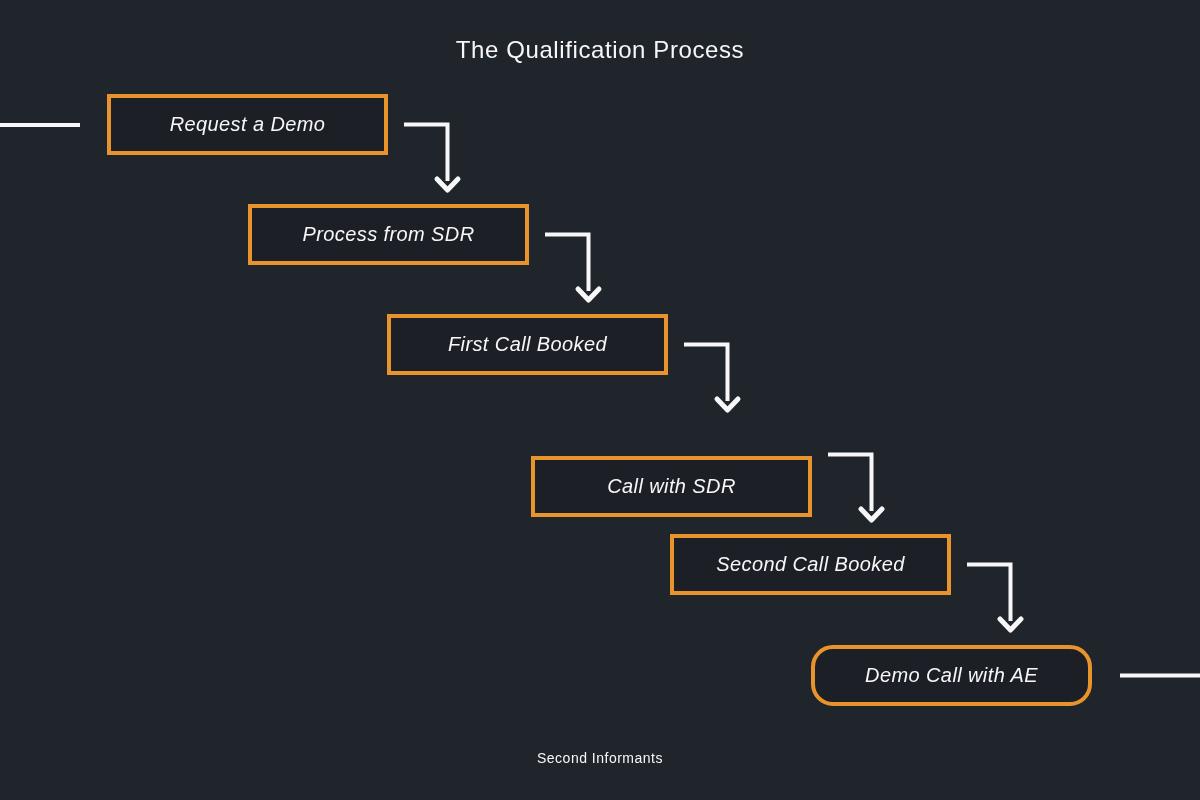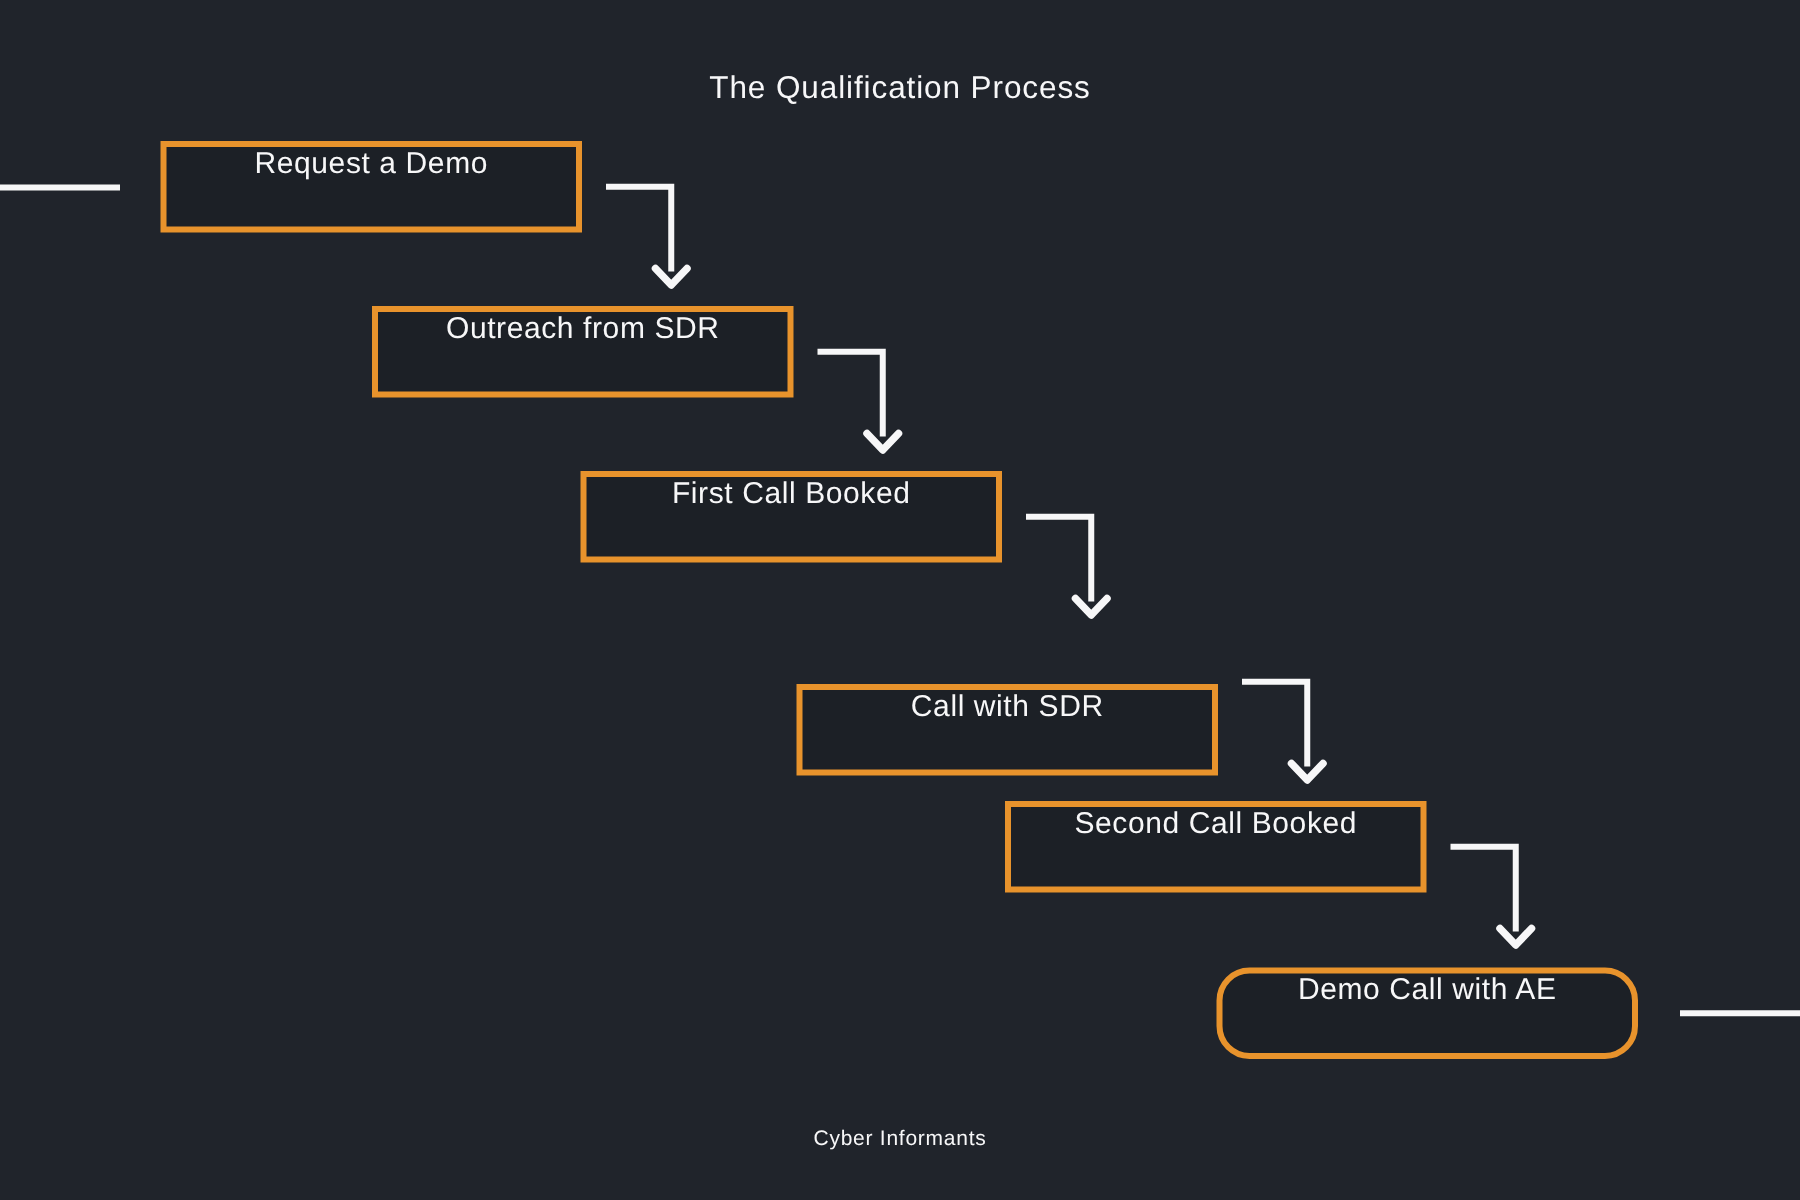--- a/index.html
+++ b/index.html
@@ -15,46 +15,47 @@
   }
   .canvas {
     position: relative;
     width: 1200px;
     height: 800px;
     background: var(--background);
     overflow: hidden;
   }
   .diagram-title {
     position: absolute;
-    top: 47px;
+    top: 36px;
     left: 0;
     width: 100%;
     text-align: center;
     color: var(--line-white);
-    font-size: 21px;
+    font-size: 24px;
     font-weight: 500;
     letter-spacing: 0.6px;
   }
   .connector-layer {
     position: absolute;
     top: 0; left: 0;
     width: 1200px;
     height: 800px;
     pointer-events: none;
   }
   .step {
     position: absolute;
     box-sizing: border-box;
     width: 281px;
     height: 61px;
     border: 4px solid var(--accent-orange);
     background: var(--box-fill);
     display: flex;
-    align-items: flex-start;
+    align-items: center;
     justify-content: center;
+    font-style: italic;
   }
   .step-label {
     color: var(--line-white);
     font-size: 20px;
     font-weight: 500;
     letter-spacing: 0.4px;
     white-space: nowrap;
   }
   .s0 { left: 107px; top: 94px; }
   .s1 { left: 248px; top: 204px; }
@@ -102,30 +103,30 @@
     <path class="flow-line" d="M967 564.5 H1010.5 V621"></path>
     <path class="flow-head" d="M1000 619 L1010.5 630 L1021 619"></path>
 
     <path class="flow-line" d="M1120 675.5 H1200"></path>
   </svg>
 
   <div class="step s0">
     <span class="step-label">Request a Demo</span>
   </div>
   <div class="step s1">
-    <span class="step-label">Outreach from SDR</span>
+    <span class="step-label">Process from SDR</span>
   </div>
   <div class="step s2">
     <span class="step-label">First Call Booked</span>
   </div>
   <div class="step s3">
     <span class="step-label">Call with SDR</span>
   </div>
   <div class="step s4">
     <span class="step-label">Second Call Booked</span>
   </div>
   <div class="step s5">
     <span class="step-label">Demo Call with AE</span>
   </div>
 
-  <div class="footer-caption">Cyber Informants</div>
+  <div class="footer-caption">Second Informants</div>
 
 </div>
 
 </body></html>

